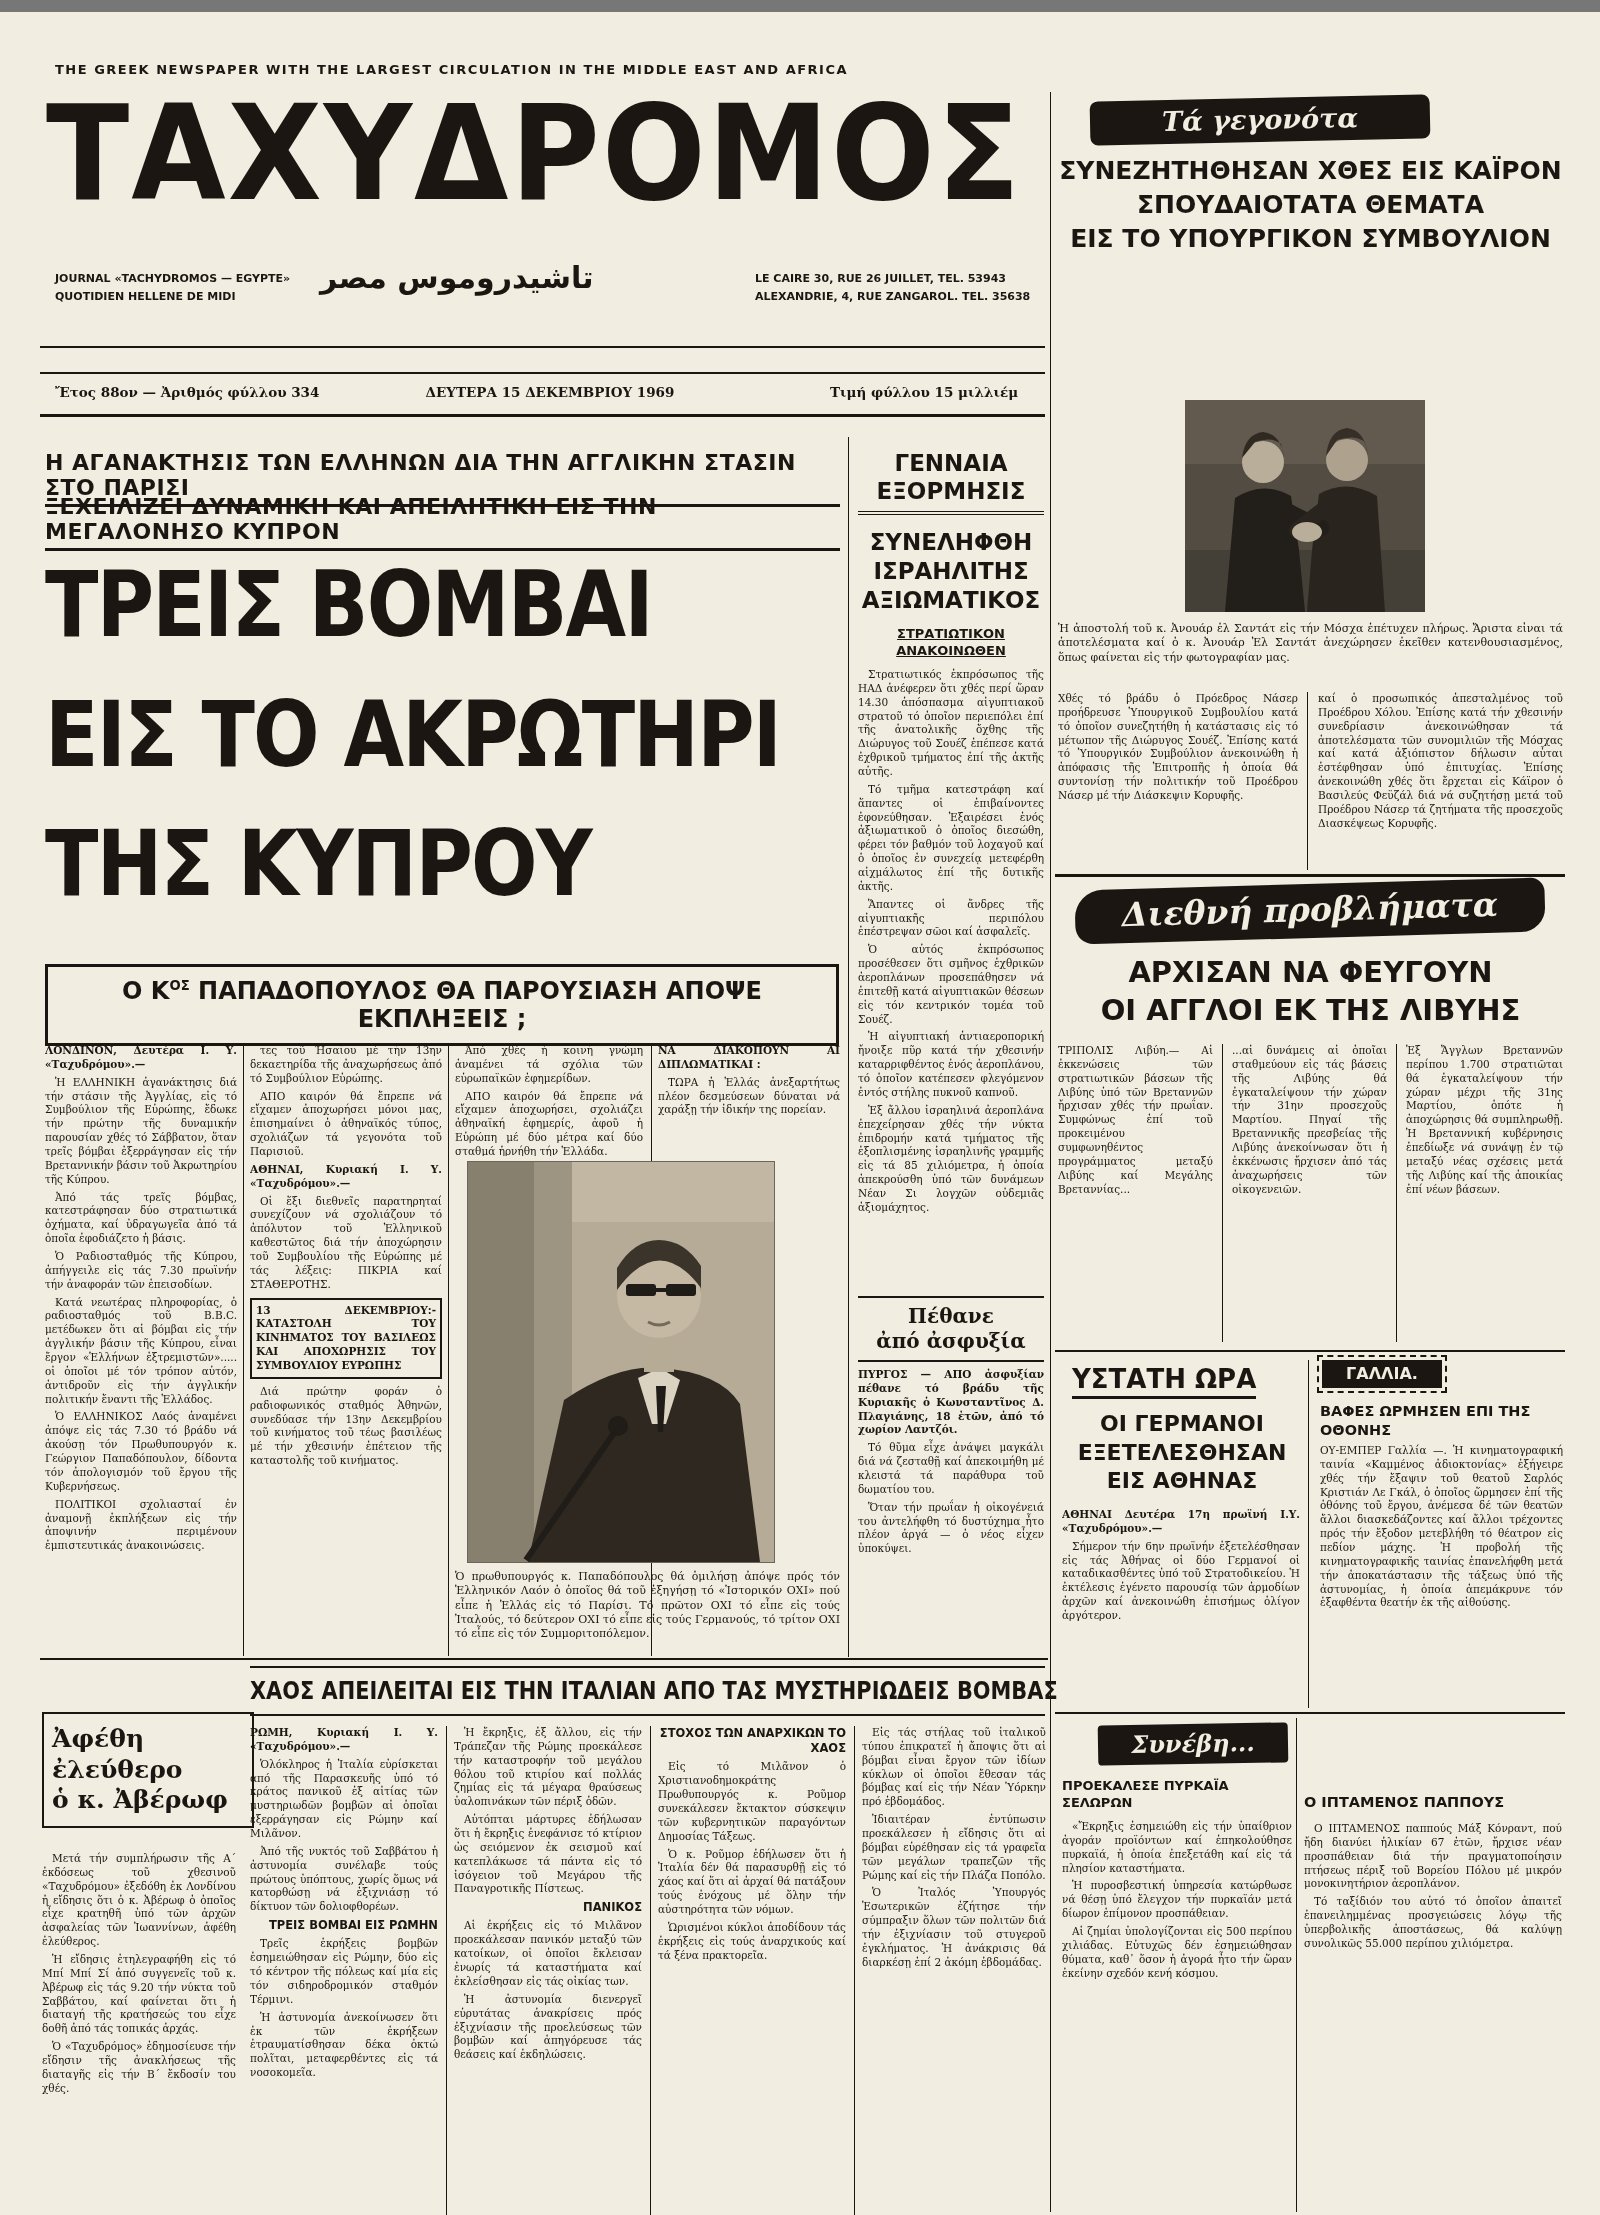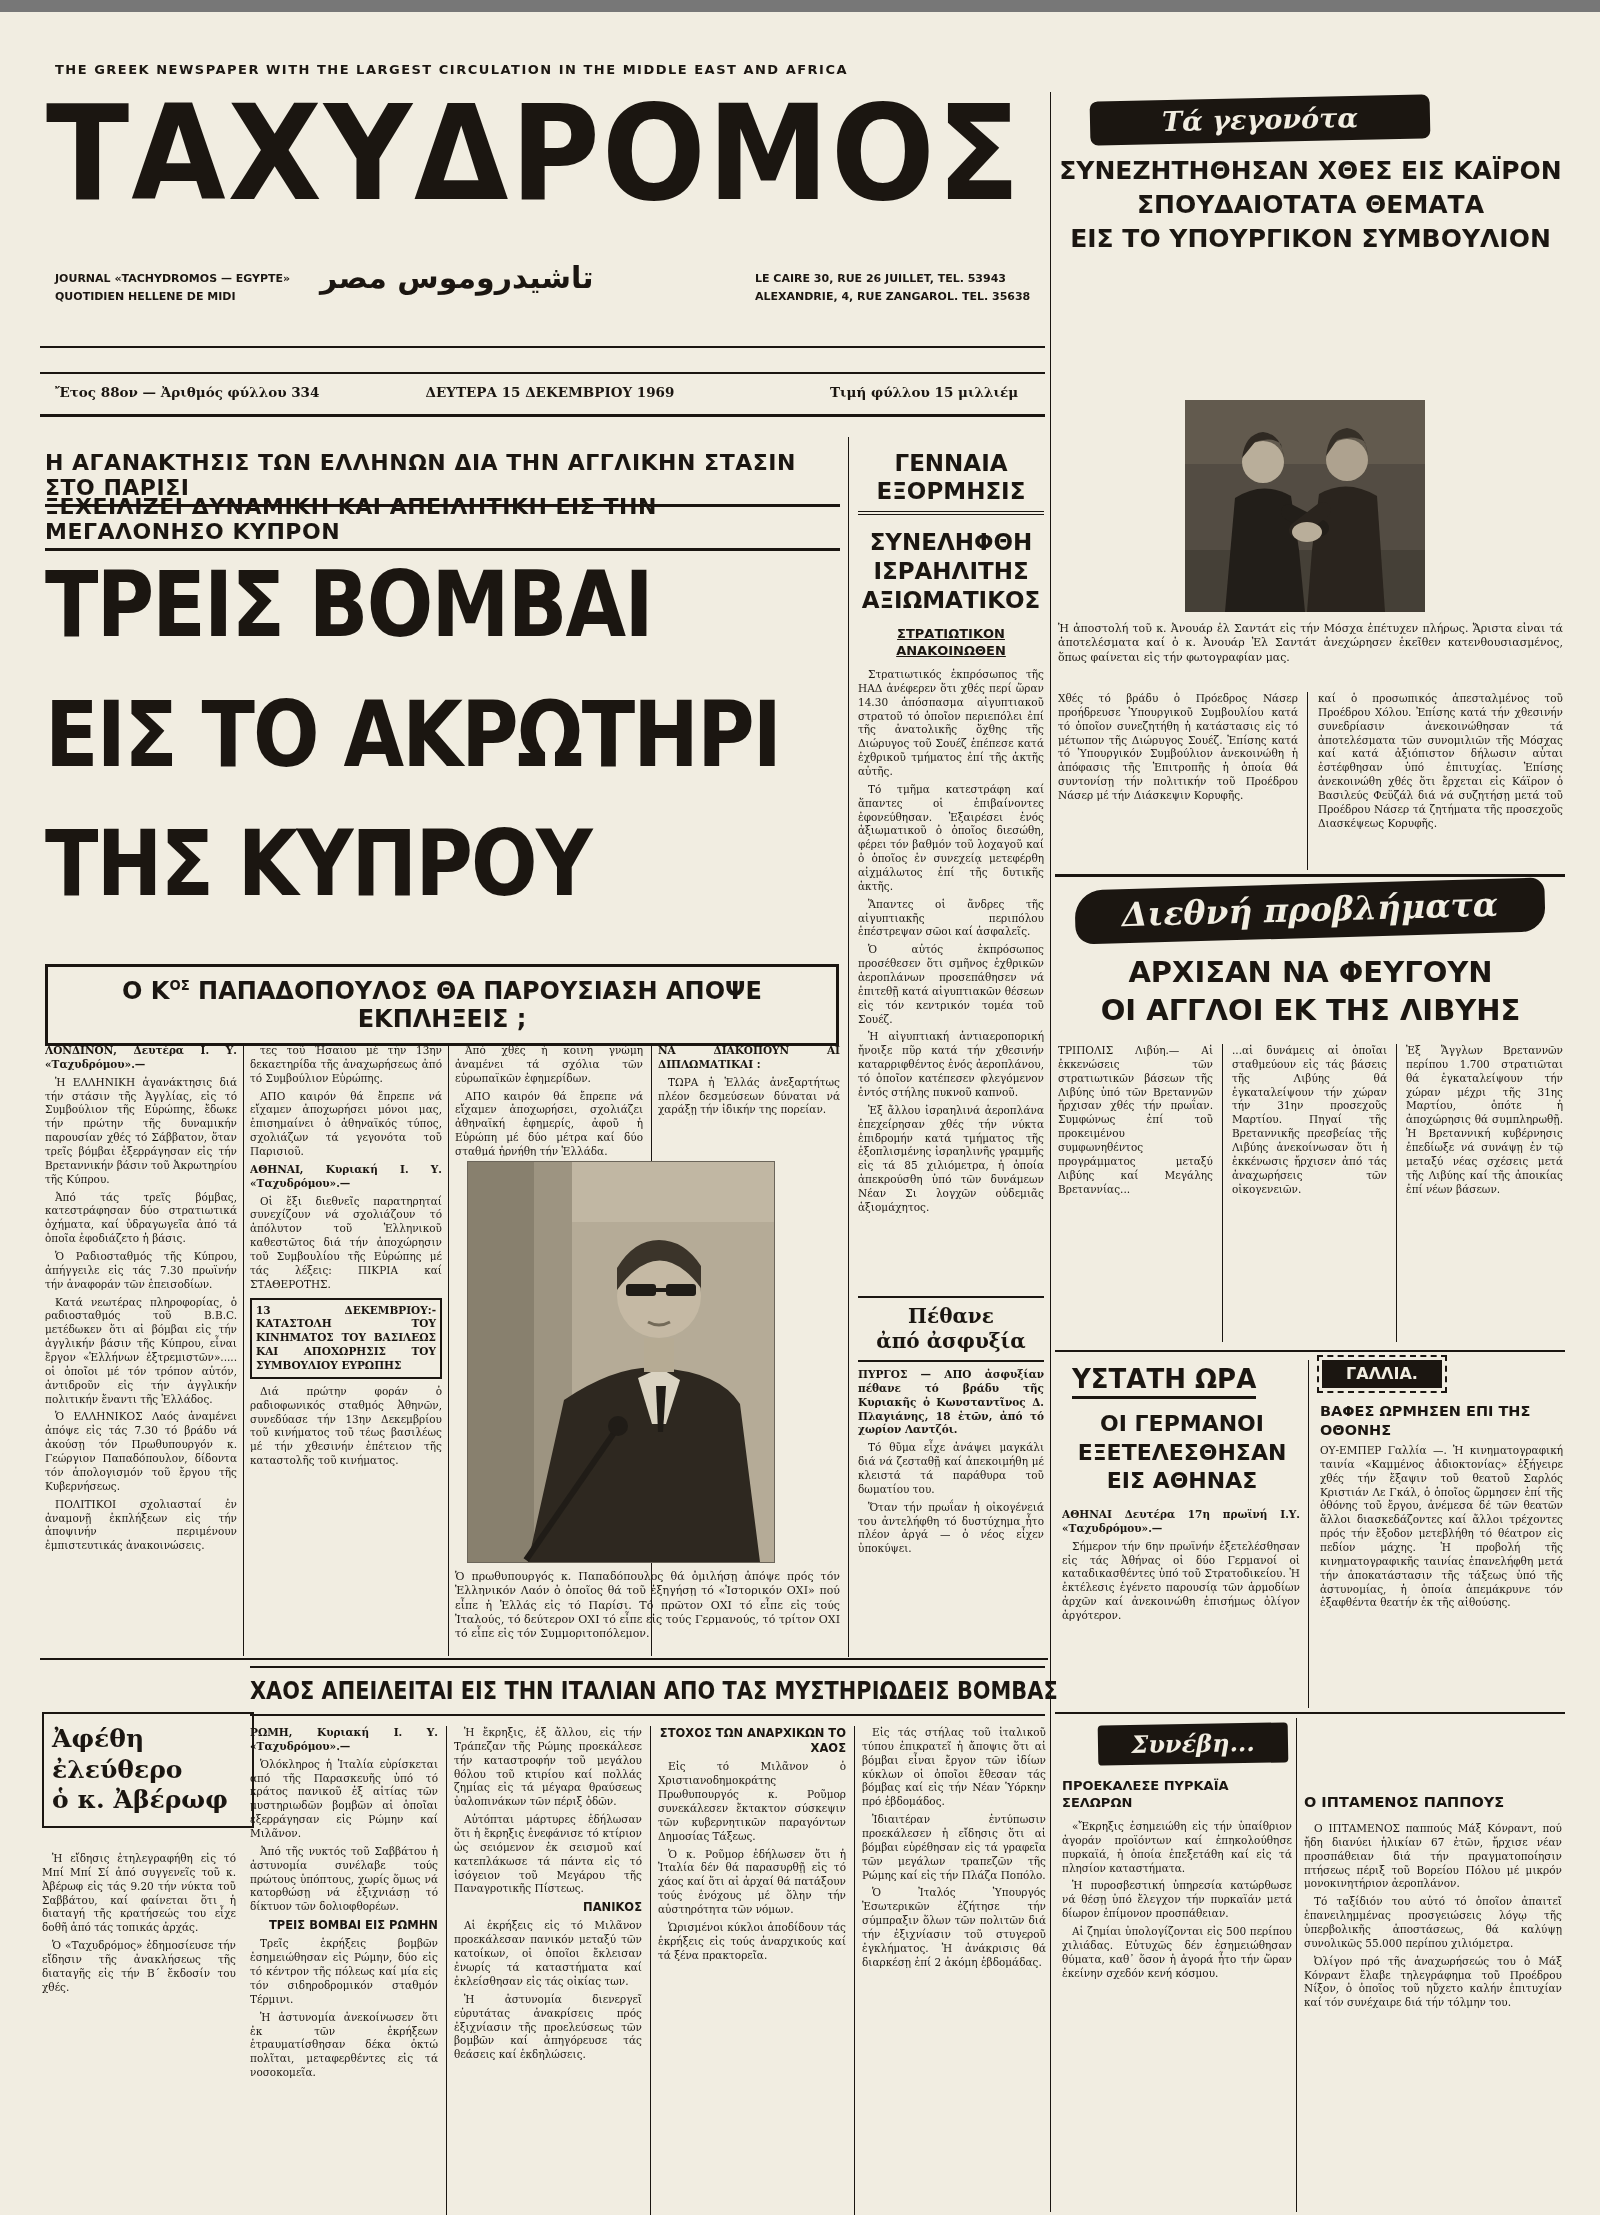--- a/index.html
+++ b/index.html
@@ -149,21 +149,20 @@
     <p>«Ἔκρηξις ἐσημειώθη εἰς τήν ὑπαίθριον ἀγοράν προϊόντων καί ἐπηκολούθησε πυρκαϊά, ἡ ὁποία ἐπεξετάθη καί εἰς τά πλησίον καταστήματα.</p>
     <p>Ἡ πυροσβεστική ὑπηρεσία κατώρθωσε νά θέσῃ ὑπό ἔλεγχον τήν πυρκαϊάν μετά δίωρον ἐπίμονον προσπάθειαν.</p>
     <p>Αἱ ζημίαι ὑπολογίζονται εἰς 500 περίπου χιλιάδας. Εὐτυχῶς δέν ἐσημειώθησαν θύματα, καθ᾽ ὅσον ἡ ἀγορά ἦτο τήν ὥραν ἐκείνην σχεδόν κενή κόσμου.</p>
   </div>
 
   <div class="abs vr" style="left:1296px;top:1706px;height:494px;"></div>
   <div class="abs sans b" style="left:1304px;top:1782px;width:258px;font-size:14.5px;">Ο ΙΠΤΑΜΕΝΟΣ ΠΑΠΠΟΥΣ</div>
   <div class="abs jt" style="left:1304px;top:1810px;width:258px;height:392px;">
     <p>Ο ΙΠΤΑΜΕΝΟΣ παππούς Μάξ Κόνραντ, πού ἤδη διανύει ἡλικίαν 67 ἐτῶν, ἤρχισε νέαν προσπάθειαν διά τήν πραγματοποίησιν πτήσεως πέριξ τοῦ Βορείου Πόλου μέ μικρόν μονοκινητήριον ἀεροπλάνον.</p>
     <p>Τό ταξίδιόν του αὐτό τό ὁποῖον ἀπαιτεῖ ἐπανειλημμένας προσγειώσεις λόγῳ τῆς ὑπερβολικῆς ἀποστάσεως, θά καλύψῃ συνολικῶς 55.000 περίπου χιλιόμετρα.</p>
-    <p>Ὀλίγον πρό τῆς ἀναχωρήσεώς του ὁ Μάξ Κόνραντ ἔλαβε τηλεγράφημα τοῦ Προέδρου Νίξον, ὁ ὁποῖος τοῦ ηὔχετο καλήν ἐπιτυχίαν καί τόν συνέχαιρε διά τήν τόλμην του.</p>
   </div>
 
   <div class="abs sans b" style="left:45px;top:438px;width:795px;font-size:22px;border-bottom:3px solid var(--ink);padding-bottom:4px;letter-spacing:0.5px;">Η ΑΓΑΝΑΚΤΗΣΙΣ ΤΩΝ ΕΛΛΗΝΩΝ ΔΙΑ ΤΗΝ ΑΓΓΛΙΚΗΝ ΣΤΑΣΙΝ ΣΤΟ ΠΑΡΙΣΙ</div>
   <div class="abs sans b" style="left:45px;top:482px;width:795px;font-size:22px;border-bottom:3px solid var(--ink);padding-bottom:4px;letter-spacing:0.5px;">ΞΕΧΕΙΛΙΖΕΙ ΔΥΝΑΜΙΚΗ ΚΑΙ ΑΠΕΙΛΗΤΙΚΗ ΕΙΣ ΤΗΝ ΜΕΓΑΛΟΝΗΣΟ ΚΥΠΡΟΝ</div>
 
   <div class="abs sans blk pre" style="left:45px;top:528px;width:930px;font-size:90px;line-height:1.44;letter-spacing:-2px;
               transform:scaleX(0.87);transform-origin:top left;">ΤΡΕΙΣ ΒΟΜΒΑΙ
 ΕΙΣ ΤΟ ΑΚΡΩΤΗΡΙ
 ΤΗΣ ΚΥΠΡΟΥ</div>
 
@@ -261,20 +260,21 @@
   </div>
 
   <div class="abs hr" style="left:40px;top:1646px;width:1008px;height:2px;"></div>
 
   <div class="abs" style="left:42px;top:1700px;width:192px;border:2px solid var(--ink);padding:10px 8px;">
     <div class="pre" style="font-size:25px;font-weight:bold;line-height:1.22;">Ἀφέθη
 ἐλεύθερο
 ὁ κ. Ἀβέρωφ</div>
   </div>
   <div class="abs jt" style="left:42px;top:1840px;width:194px;height:362px;">
+    <p>Μετά τήν συμπλήρωσιν τῆς Α´ ἐκδόσεως τοῦ χθεσινοῦ «Ταχυδρόμου» ἐξεδόθη ἐκ Λονδίνου ἡ εἴδησις ὅτι ὁ κ. Ἀβέρωφ ὁ ὁποῖος εἶχε κρατηθῆ ὑπό τῶν ἀρχῶν ἀσφαλείας τῶν Ἰωαννίνων, ἀφέθη ἐλεύθερος.</p>
     <p>Ἡ εἴδησις ἐτηλεγραφήθη εἰς τό Μπί Μπί Σί ἀπό συγγενεῖς τοῦ κ. Ἀβέρωφ εἰς τάς 9.20 τήν νύκτα τοῦ Σαββάτου, καί φαίνεται ὅτι ἡ διαταγή τῆς κρατήσεώς του εἶχε δοθῆ ἀπό τάς τοπικάς ἀρχάς.</p>
     <p>Ὁ «Ταχυδρόμος» ἐδημοσίευσε τήν εἴδησιν τῆς ἀνακλήσεως τῆς διαταγῆς εἰς τήν Β´ ἔκδοσίν του χθές.</p>
   </div>
 
   <div class="abs" style="left:250px;top:1654px;width:795px;border-top:2px solid var(--ink);border-bottom:2px solid var(--ink);padding:9px 0;">
     <div class="sans b" style="font-size:24px;white-space:nowrap;transform:scaleX(0.87);transform-origin:center left;">ΧΑΟΣ ΑΠΕΙΛΕΙΤΑΙ ΕΙΣ ΤΗΝ ΙΤΑΛΙΑΝ ΑΠΟ ΤΑΣ ΜΥΣΤΗΡΙΩΔΕΙΣ ΒΟΜΒΑΣ</div>
   </div>
 
   <div class="abs jt" style="left:250px;top:1714px;width:188px;height:492px;">
     <p class="dl">ΡΩΜΗ, Κυριακή Ι. Υ. «Ταχυδρόμου».—</p>

